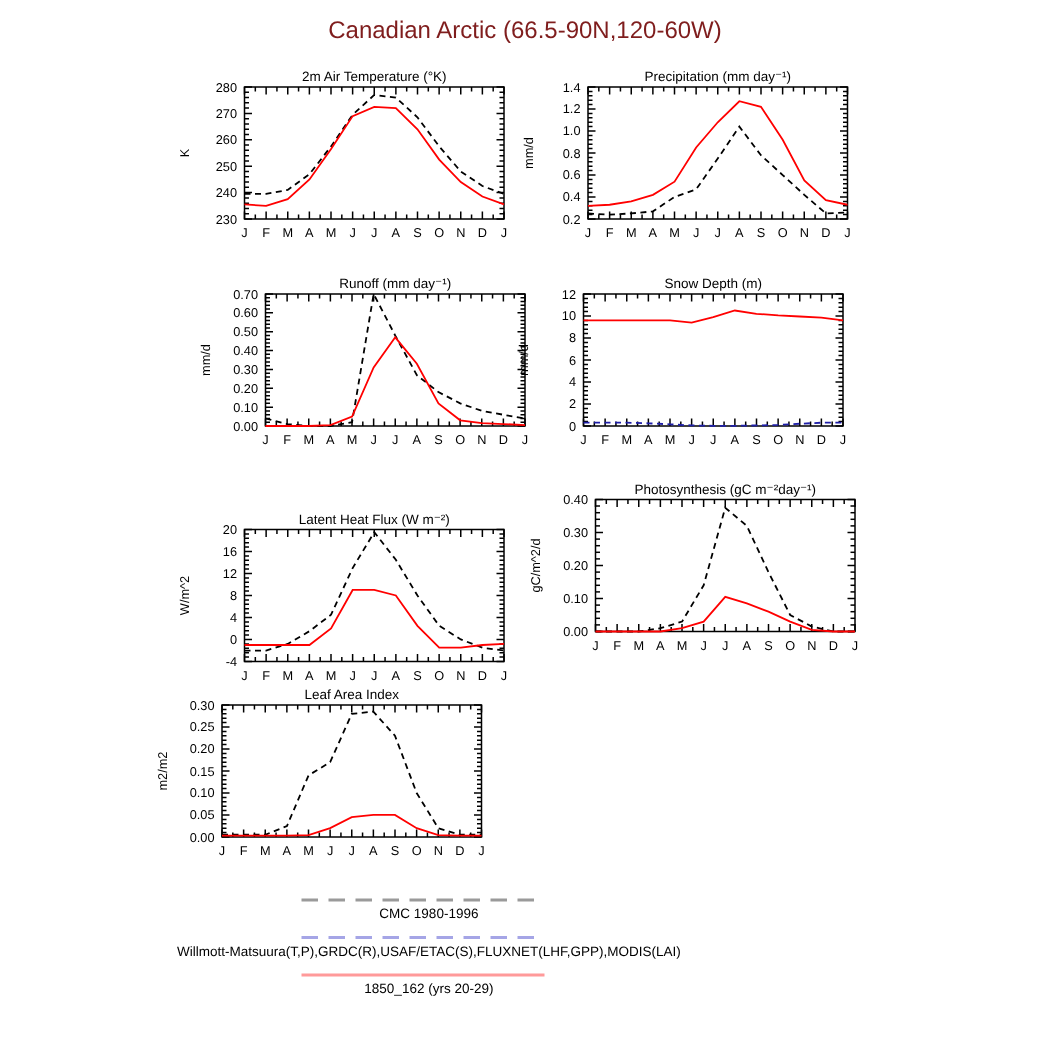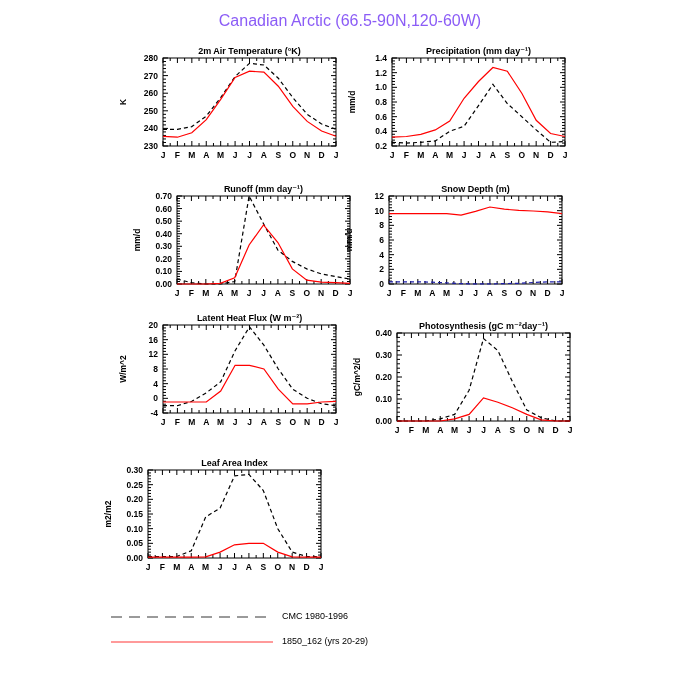--- a/index.html
+++ b/index.html
@@ -1,24 +1,24 @@
 <!DOCTYPE html>
 <html><head>
 <meta charset="utf-8">
 <style>
   html,body{margin:0;padding:0;background:#fff;}
   #page{position:relative;width:700px;height:700px;background:#ffffff;overflow:hidden;
         font-family:"Liberation Sans","DejaVu Sans",sans-serif;}
   .main-title{position:absolute;top:12px;left:0;width:700px;text-align:center;
-              font-size:16px;color:#8b5cf6;}
-  .chart{position:absolute;width:245px;height:122px;font-weight:bold;}
+              font-size:16px;color:#7f1d1d;}
+  .chart{position:absolute;width:245px;height:122px;}
   .chart svg{display:block;}
   svg text{font-family:"Liberation Sans","DejaVu Sans",sans-serif;fill:#000;}
   .legend{position:absolute;left:110px;top:596px;}
-  .legend-row{display:flex;align-items:flex-end;height:25px;}
+  .legend-row{display:flex;align-items:center;height:25px;flex-direction:column;}
   .legend-line-svg{flex:0 0 auto;}
   .legend-label{font-size:9px;color:#000;margin-left:8px;white-space:nowrap;}
 </style>
 </head>
 <body>
 
 <div id="page">
 
   <div class="main-title">Canadian Arctic (66.5-90N,120-60W)</div>
 
@@ -579,21 +579,21 @@
         <line x1="233" y1="18.866666666666674" x2="230" y2="18.866666666666674" stroke="#000" stroke-width="1"></line>
         <line x1="60" y1="15.933333333333337" x2="63" y2="15.933333333333337" stroke="#000" stroke-width="1"></line>
         <line x1="233" y1="15.933333333333337" x2="230" y2="15.933333333333337" stroke="#000" stroke-width="1"></line>
         <line x1="60" y1="13" x2="65" y2="13" stroke="#000" stroke-width="1"></line>
         <line x1="233" y1="13" x2="228" y2="13" stroke="#000" stroke-width="1"></line>
         <text x="55" y="16" text-anchor="end" font-size="8.5">12</text>
         <polyline points="60.0,98.8 74.4,98.8 88.8,98.8 103.3,99.2 117.7,99.9 132.1,100.6 146.5,100.9 160.9,100.9 175.3,100.6 189.8,100.3 204.2,99.5 218.6,98.8 233.0,98.8" fill="none" stroke="#1f1fa8" stroke-width="1.2" stroke-dasharray="4 3"></polyline>
         <polyline points="60.0,30.6 74.4,30.6 88.8,30.6 103.3,30.6 117.7,30.6 132.1,32.1 146.5,28.4 160.9,24.0 175.3,26.2 189.8,27.3 204.2,28.0 218.6,28.8 233.0,30.6" fill="none" stroke="#ff0000" stroke-width="1.2"></polyline>
       </svg>
     </div>
-  <div class="chart" id="chart-4" style="left:103px;top:312px">
+  <div class="chart" id="chart-4" style="left:103px;top:340px">
       <svg width="245" height="122">
         <rect x="60" y="13" width="173" height="88" fill="none" stroke="#000" stroke-width="1"></rect>
         <text x="146.5" y="9" text-anchor="middle" font-size="9">Latent Heat Flux (W m⁻²)</text>
         <text x="20" y="60" text-anchor="middle" font-size="8.5" transform="rotate(-90 20 57)">W/m^2</text>
         <line x1="60" y1="13" x2="60" y2="18" stroke="#000" stroke-width="1"></line>
         <line x1="60" y1="101" x2="60" y2="96" stroke="#000" stroke-width="1"></line>
         <text x="60" y="113" text-anchor="middle" font-size="8.5">J</text>
         <line x1="67.20833333333333" y1="13" x2="67.20833333333333" y2="16" stroke="#000" stroke-width="1"></line>
         <line x1="67.20833333333333" y1="101" x2="67.20833333333333" y2="98" stroke="#000" stroke-width="1"></line>
         <line x1="74.41666666666667" y1="13" x2="74.41666666666667" y2="18" stroke="#000" stroke-width="1"></line>
@@ -990,19 +990,25 @@
 
   <div class="legend">
     <div class="legend-row">
       <svg class="legend-line-svg" width="164" height="8">
           <line x1="1" y1="4" x2="163" y2="4" stroke-width="2" stroke="#9a9a9a" stroke-dasharray="11 7"></line>
         </svg>
       <span class="legend-label">CMC 1980-1996</span>
     </div>
     <div class="legend-row">
       <svg class="legend-line-svg" width="164" height="8">
+          <line x1="1" y1="4" x2="163" y2="4" stroke-width="2" stroke="#a5a5e6" stroke-dasharray="11 7"></line>
+        </svg>
+      <span class="legend-label">Willmott-Matsuura(T,P),GRDC(R),USAF/ETAC(S),FLUXNET(LHF,GPP),MODIS(LAI)</span>
+    </div>
+    <div class="legend-row">
+      <svg class="legend-line-svg" width="164" height="8">
           <line x1="1" y1="4" x2="163" y2="4" stroke-width="2" stroke="#ff9a9a"></line>
         </svg>
       <span class="legend-label">1850_162 (yrs 20-29)</span>
     </div>
   </div>
 
 </div>
 
 </body></html>

